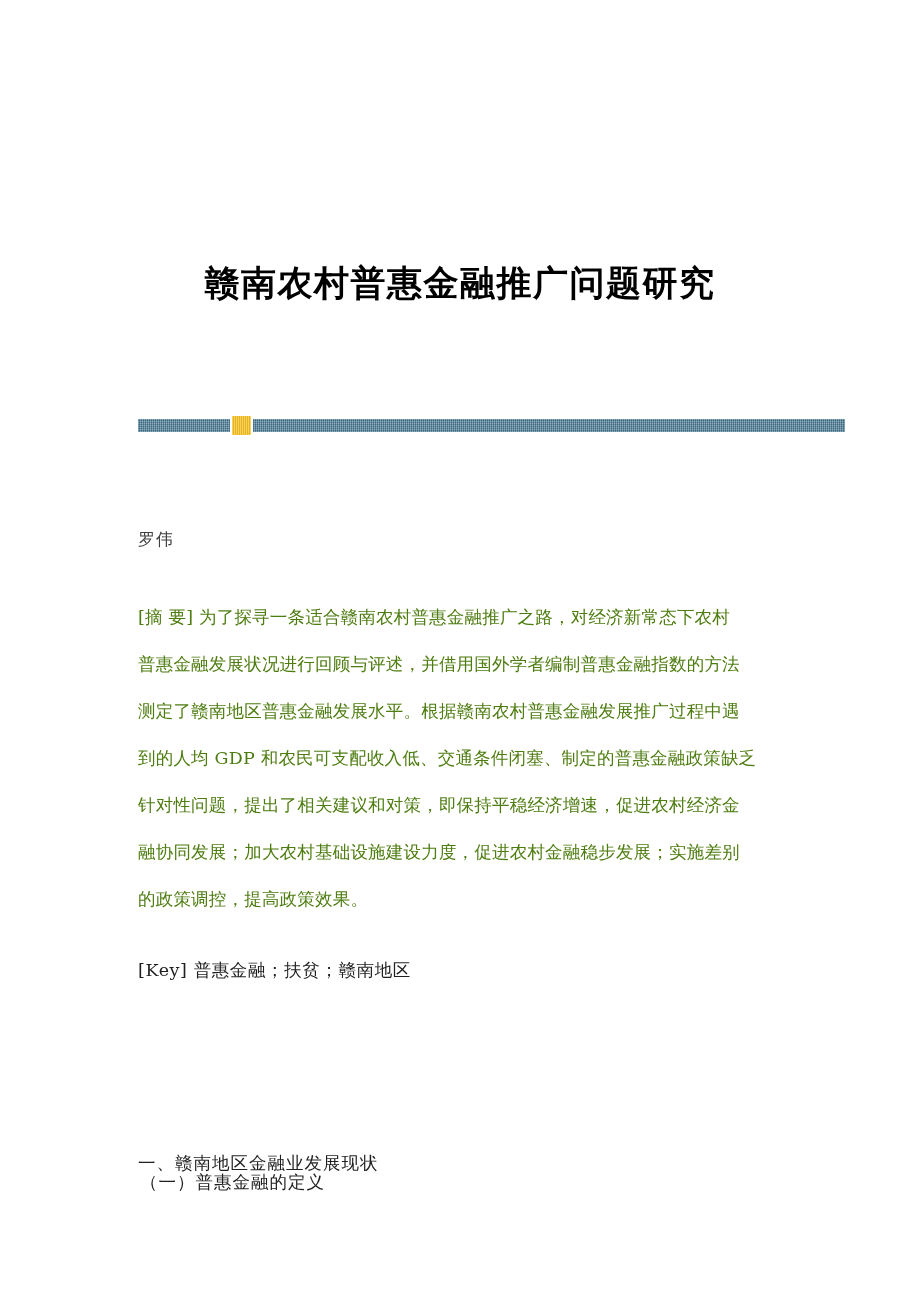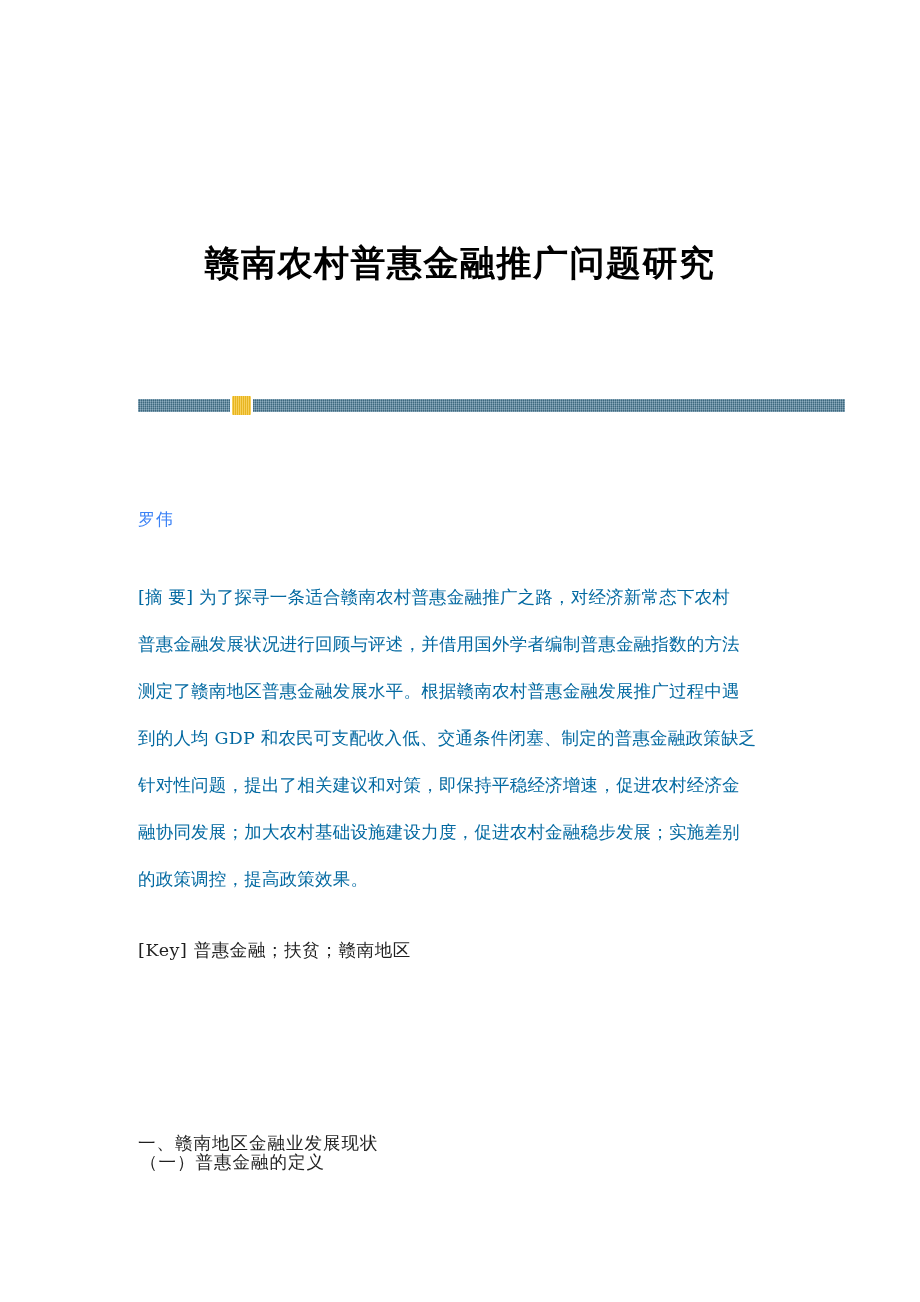--- a/index.html
+++ b/index.html
@@ -13,20 +13,21 @@
     position: relative;
     font-family: "DejaVu Serif", "Liberation Serif", serif;
     color: #1a1a1a;
     overflow: hidden;
   }
 
   .page {
     position: absolute;
     inset: 0;
     background: #ffffff;
+    margin-top: 20px;
   }
 
   
   .doc-title {
     position: absolute;
     left: 0;
     right: 0;
     top: 218px;
     text-align: center;
     font-family: "DejaVu Serif", "Liberation Serif", serif;
@@ -82,33 +83,33 @@
     border-radius: 1px;
   }
 
   
   .author {
     position: absolute;
     left: 138px;
     top: 508px;
     font-size: 17px;
     letter-spacing: 1px;
-    color: #3b82f6;
+    color: #404040;
     text-align: center;
   }
 
   .abstract {
     position: absolute;
     left: 138px;
     top: 574px;
     width: 672px;
     font-size: 17.5px;
     line-height: 47px;
     letter-spacing: 0.2px;
-    color: #0369a1;
+    color: #4d7c0f;
     text-align: justify;
   }
   .abstract .line {
     display: block;
     white-space: nowrap;
   }
 
   .keywords {
     position: absolute;
     left: 138px;

